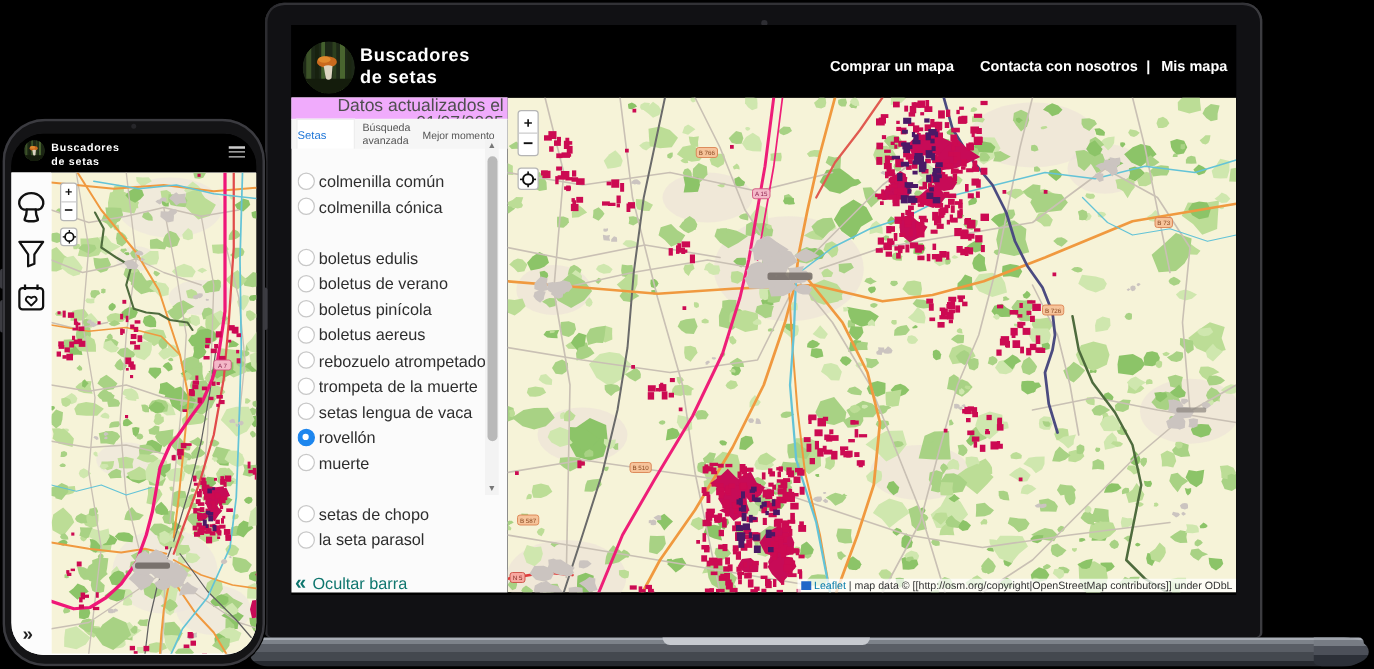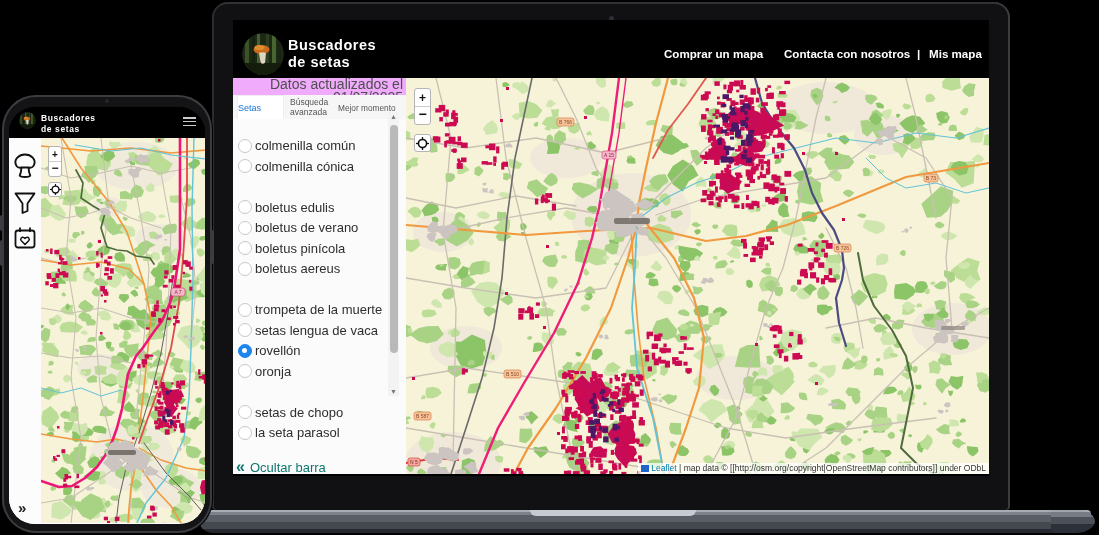--- a/index.html
+++ b/index.html
@@ -1557,24 +1557,25 @@
           <div id="tab1">Setas</div>
           <div id="tab2">Búsqueda<br>avanzada</div>
           <div id="tab3">Mejor momento</div>
         </div>
         <div class="item" style="top:58.0px"><span class="radio"></span><span class="lab">colmenilla común</span></div>
             <div class="item" style="top:78.5px"><span class="radio"></span><span class="lab">colmenilla cónica</span></div>
             <div class="item" style="top:119.5px"><span class="radio"></span><span class="lab">boletus edulis</span></div>
             <div class="item" style="top:140.0px"><span class="radio"></span><span class="lab">boletus de verano</span></div>
             <div class="item" style="top:160.5px"><span class="radio"></span><span class="lab">boletus pinícola</span></div>
             <div class="item" style="top:181.0px"><span class="radio"></span><span class="lab">boletus aereus</span></div>
+            <div class="item" style="top:201.5px"><span class="radio"></span><span class="lab">rebozuelo atrompetado</span></div>
             <div class="item" style="top:242.5px"><span class="radio"></span><span class="lab">setas lengua de vaca</span></div>
             <div class="item" style="top:222.0px"><span class="radio"></span><span class="lab">trompeta de la muerte</span></div>
             <div class="item" style="top:263.0px"><span class="radio sel"><span class="dot"></span></span><span class="lab">rovellón</span></div>
-            <div class="item" style="top:283.5px"><span class="radio"></span><span class="lab">oronja</span></div>
+            <div class="item" style="top:283.5px"><span class="radio"></span><span class="lab">muerte</span></div>
             <div class="item" style="top:324.5px"><span class="radio"></span><span class="lab">setas de chopo</span></div>
             <div class="item" style="top:345.0px"><span class="radio"></span><span class="lab">la seta parasol</span></div>
         <div id="sscroll">
               <div class="sarrow" style="top:1px;">▲</div>
               <div id="sthumb"></div>
               <div class="sarrow" style="bottom:1px;">▼</div>
             </div>
         <div id="socultar"><b>«</b>Ocultar barra</div>
       </div>
     </div>

